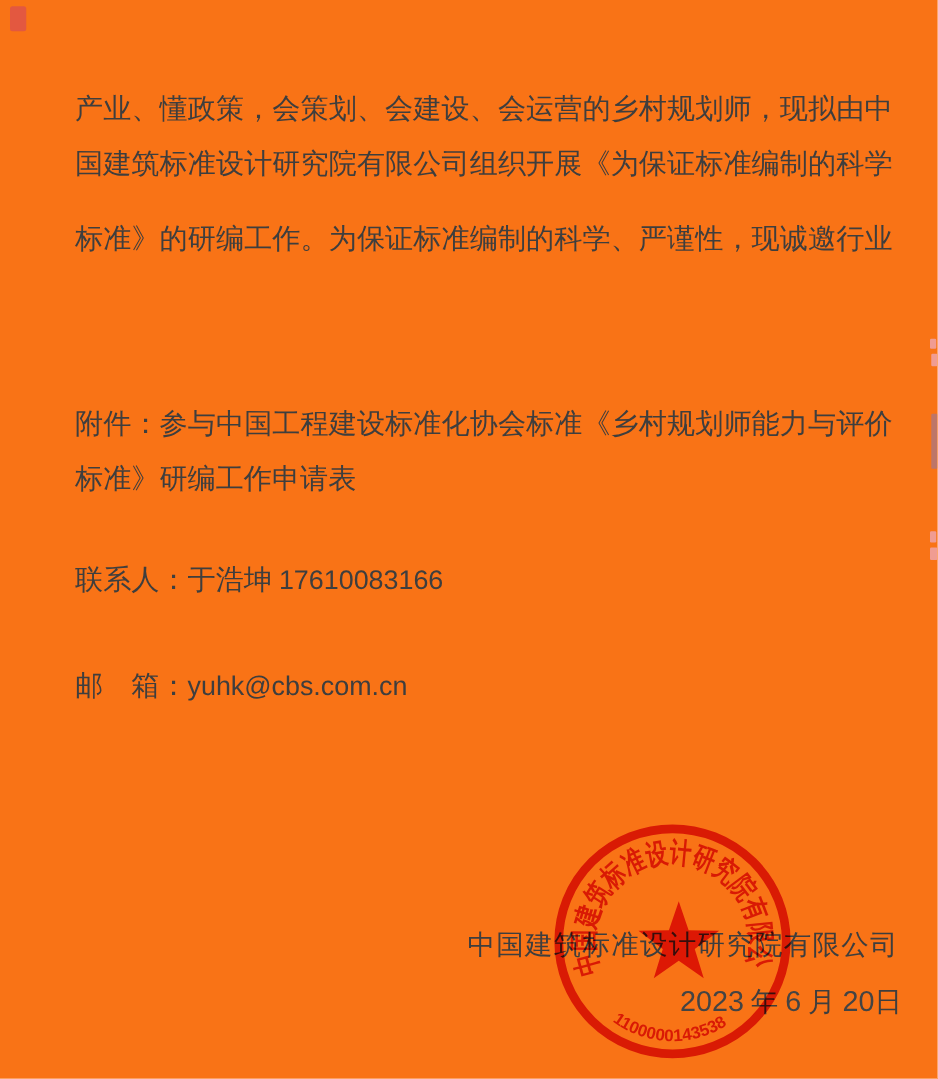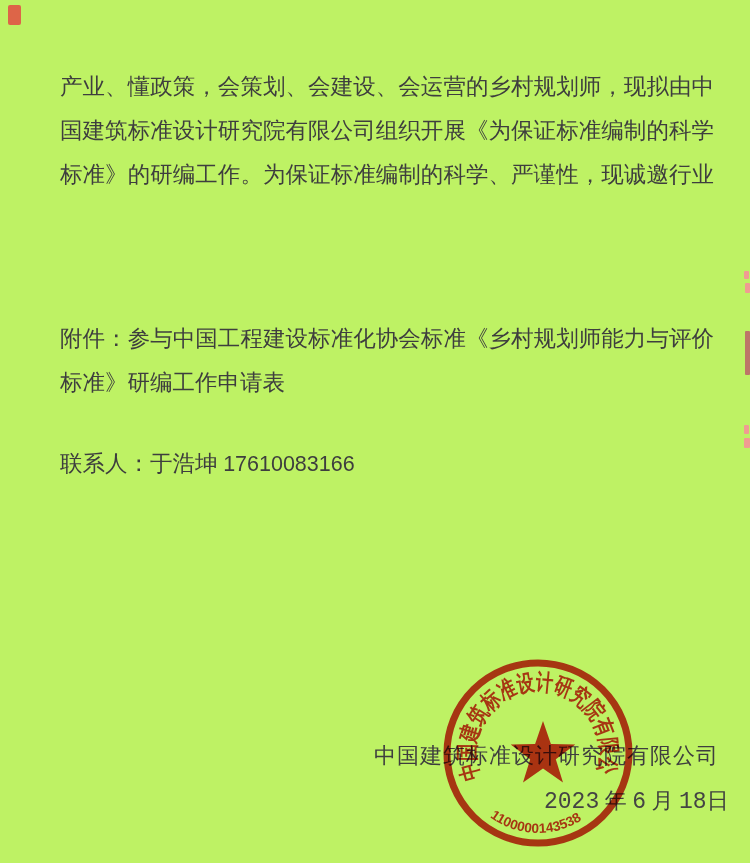--- a/index.html
+++ b/index.html
@@ -1,19 +1,19 @@
 <!DOCTYPE html>
 <html><head>
 <meta charset="utf-8">
 <style>
   html,body{margin:0;padding:0;}
   #page{
     position:relative;
     width:750px;height:863px;
-    background:#bef264;
+    background:#f97316;
     overflow:hidden;
     font-family:"Liberation Serif","DejaVu Serif",serif;
   }
   .doc-line{
     position:absolute;
     left:60px;
     width:654px;
     font-size:22.5px;
     line-height:30px;
     color:#3e3e3e;
@@ -31,21 +31,21 @@
     color:#3e3e3e;
   }
   .sig-line{
     position:absolute;
     font-size:22px;
     line-height:30px;
     color:#3e3e3e;
     white-space:nowrap;
   }
   .date-num{
-    font-family:Liberation Mono, monospace;
+    font-family:Liberation Sans, sans-serif;
     font-size:23px;
     color:#444444;
     margin-top:20px;
   }
   #seal{
     position:absolute;
     left:423px;top:638px;
     width:230px;height:230px;
     mix-blend-mode:multiply;
     opacity:0.93;
@@ -58,35 +58,36 @@
 </style>
 </head>
 <body>
 
 <div id="page">
 
   <div id="corner-mark"></div>
 
   <div class="doc-line justify" style="top:72px">产业、懂政策，会策划、会建设、会运营的乡村规划师，现拟由中</div>
   <div class="doc-line justify" style="top:116px">国建筑标准设计研究院有限公司组织开展《为保证标准编制的科学</div>
-  <div class="doc-line justify" style="top:160px">标准》的研编工作。为保证标准编制的科学、严谨性，现诚邀行业</div>
+  <div class="doc-line justify" style="top:176px">标准》的研编工作。为保证标准编制的科学、严谨性，现诚邀行业</div>
 
   <div class="doc-line" style="top:368px">标准》研编工作申请表</div>
   <div class="doc-line justify" style="top:324px">附件：参与中国工程建设标准化协会标准《乡村规划师能力与评价</div>
 
   <div class="doc-line" style="top:449px"><span>联系人：</span><span>于浩坤</span>&nbsp;<span class="latin">17610083166</span></div>
 
+  <div class="doc-line" style="top:534px"><span>邮　箱：</span><span class="latin">yuhk@cbs.com.cn</span></div>
 
   <div class="sig-line" style="left:374px;top:741px;letter-spacing:1px;">中国建筑标准设计研究院有限公司</div>
 
   <div class="sig-line" style="left:544px;top:786px;"><span class="date-num">2023</span>
       <span>年</span>
       <span class="date-num">6</span>
       <span>月</span>
-      <span class="date-num">18</span><span>日</span></div>
+      <span class="date-num">20</span><span>日</span></div>
 
   <svg id="seal" viewBox="0 0 230 230">
 
     <ellipse cx="115" cy="115" rx="91" ry="90" fill="none" stroke="#dd2a1c" stroke-width="7"></ellipse>
 
     <defs>
       <path id="sealArcTop" d="M 57,139.6 A 63,63 0 1 1 173,139.6" fill="none"></path>
       <path id="sealArcBottom" d="M 66.9,178.9 A 80,80 0 0 0 163.1,178.9" fill="none"></path>
     </defs>
     <text font-size="23" font-weight="bold" fill="#dd2a1c" font-family="'Liberation Serif','DejaVu Serif',serif">

